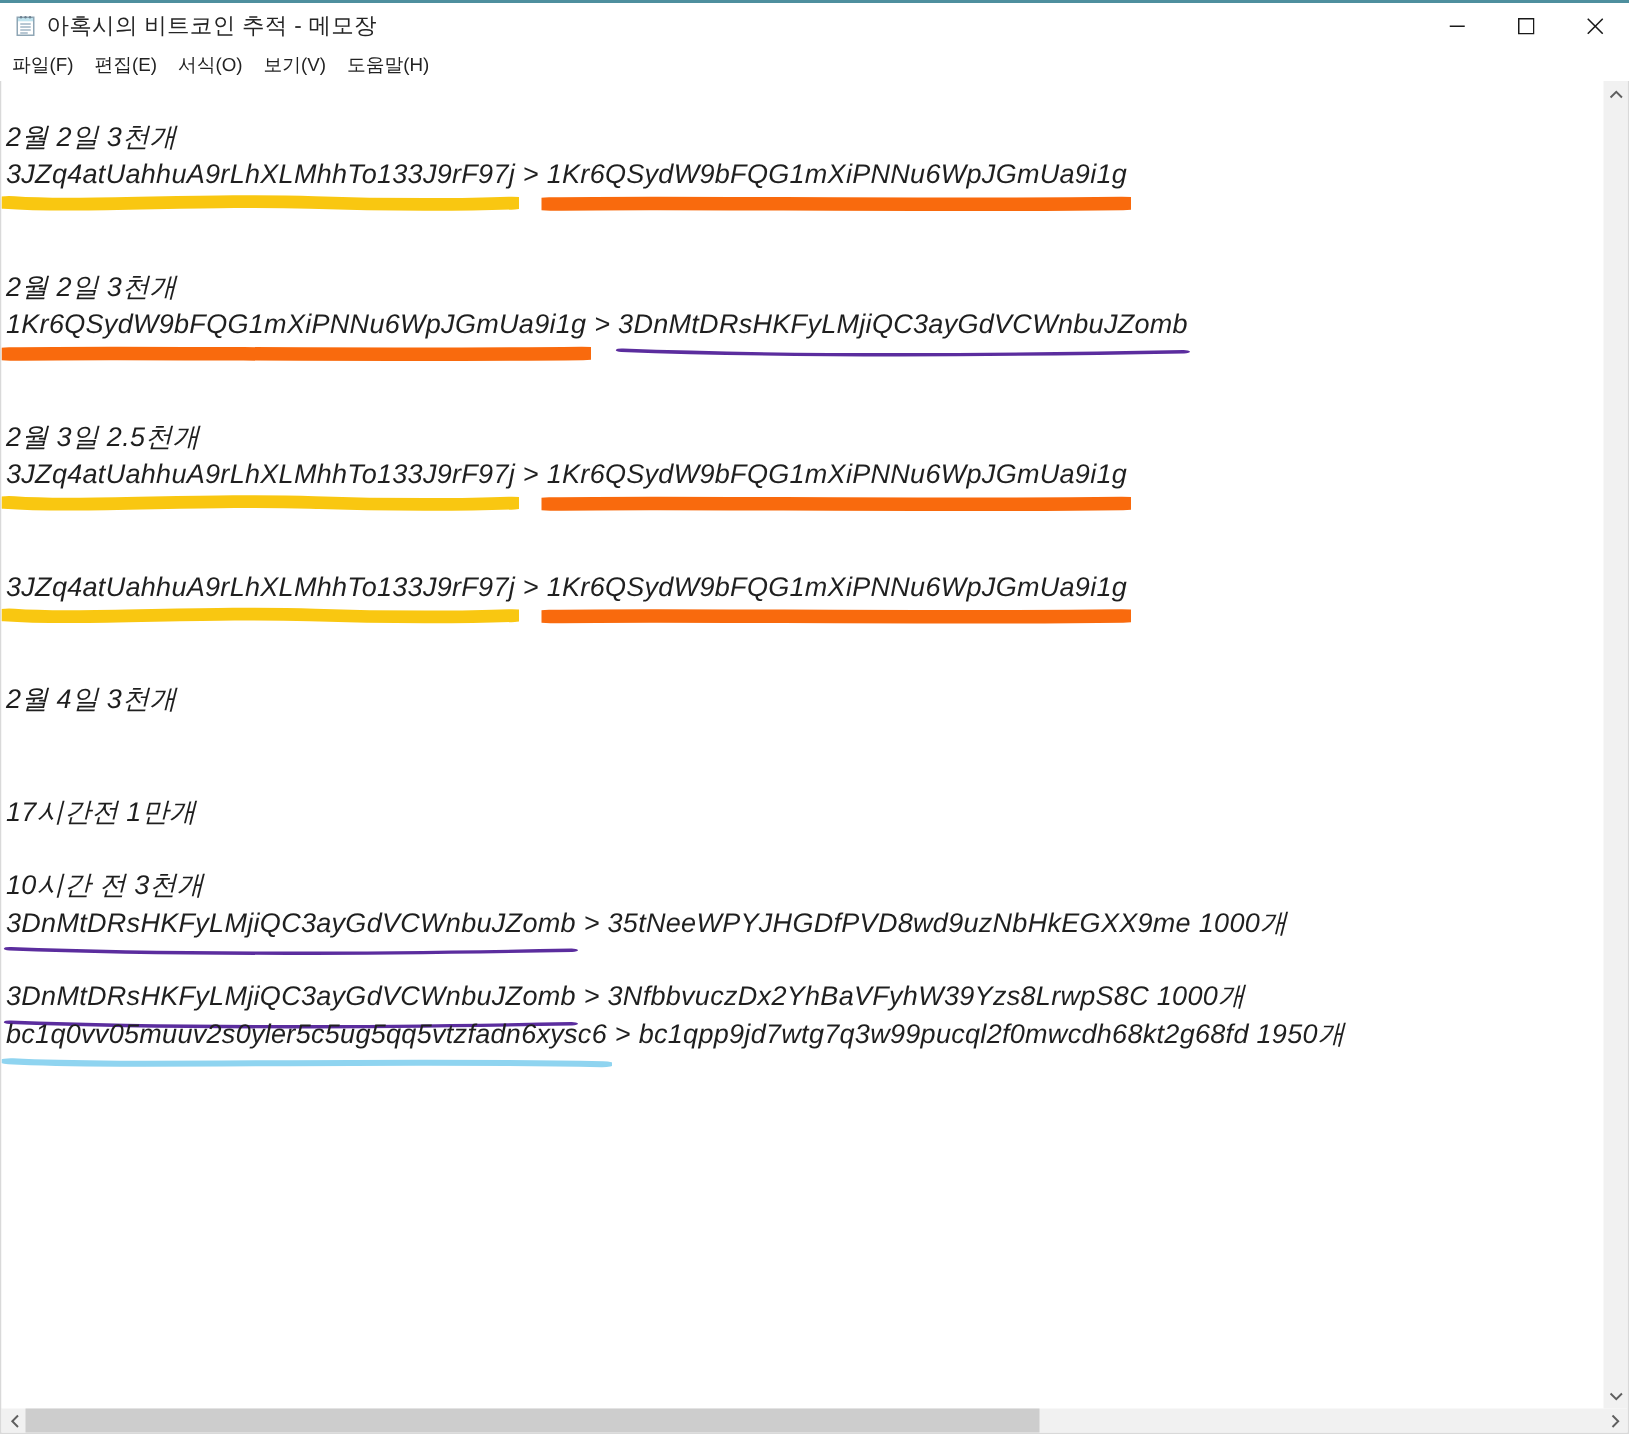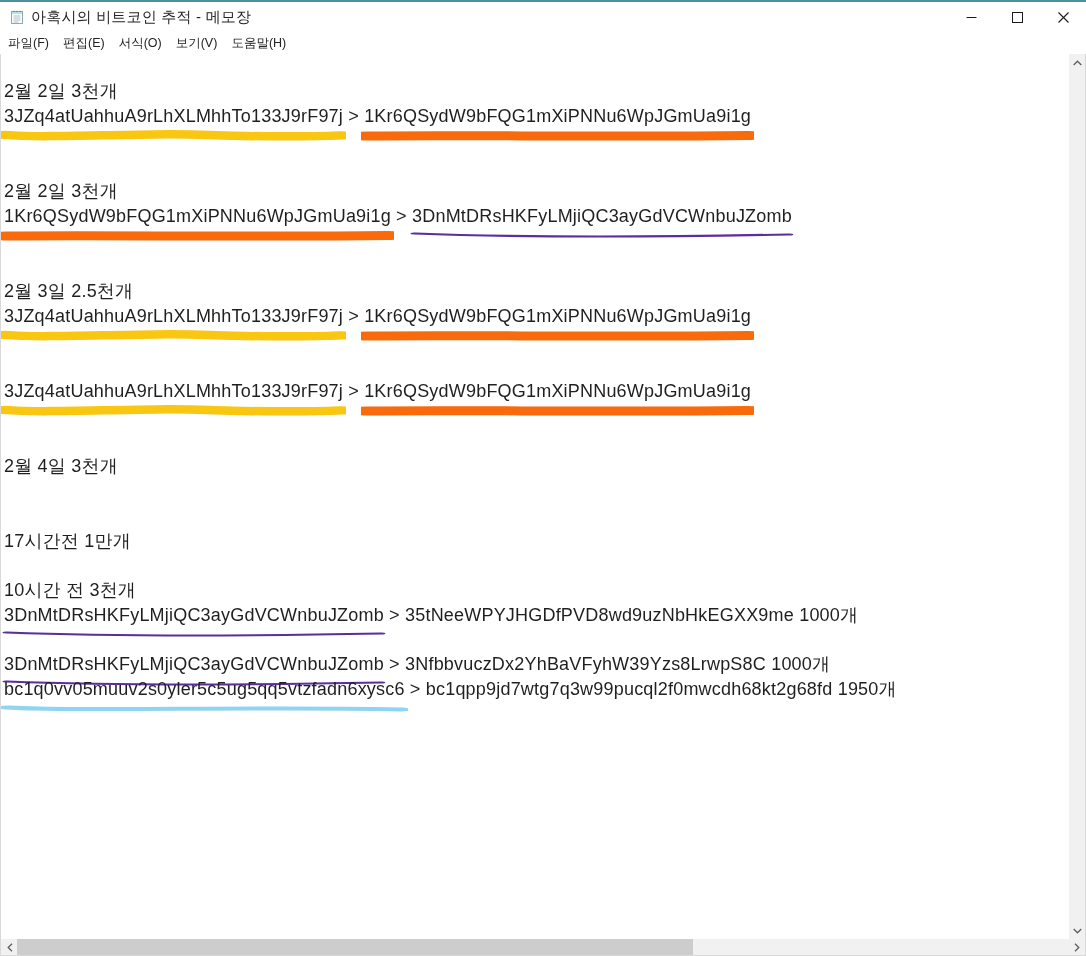--- a/index.html
+++ b/index.html
@@ -49,21 +49,21 @@
     position:absolute;
     top:52px; left:1px; right:17px; bottom:17px;
     background:#ffffff;
     overflow:hidden;
     padding:25px 0 0 3px;
     font-size:18px;
     letter-spacing:0.2px;
     color:#1f1f1f;
     cursor:text;
   }
-  .entry { margin-bottom:50px; }
+  .entry { margin-bottom:50px;font-style:italic; }
   .entry:nth-child(6), .entry:nth-child(7) { margin-bottom:24px;margin-top:16px; }
   .entry:last-child { margin-bottom:0; }
   .entry-label, .line { line-height:25px; white-space:pre; }
   .line.indent { padding-left:380px; }
 
   .seg { display:inline; }
   .hl { display:inline-block; position:relative; }
   .hl > svg.stroke {
     position:absolute;
     left:-3px; right:-3px; width:calc(100% + 6px);

